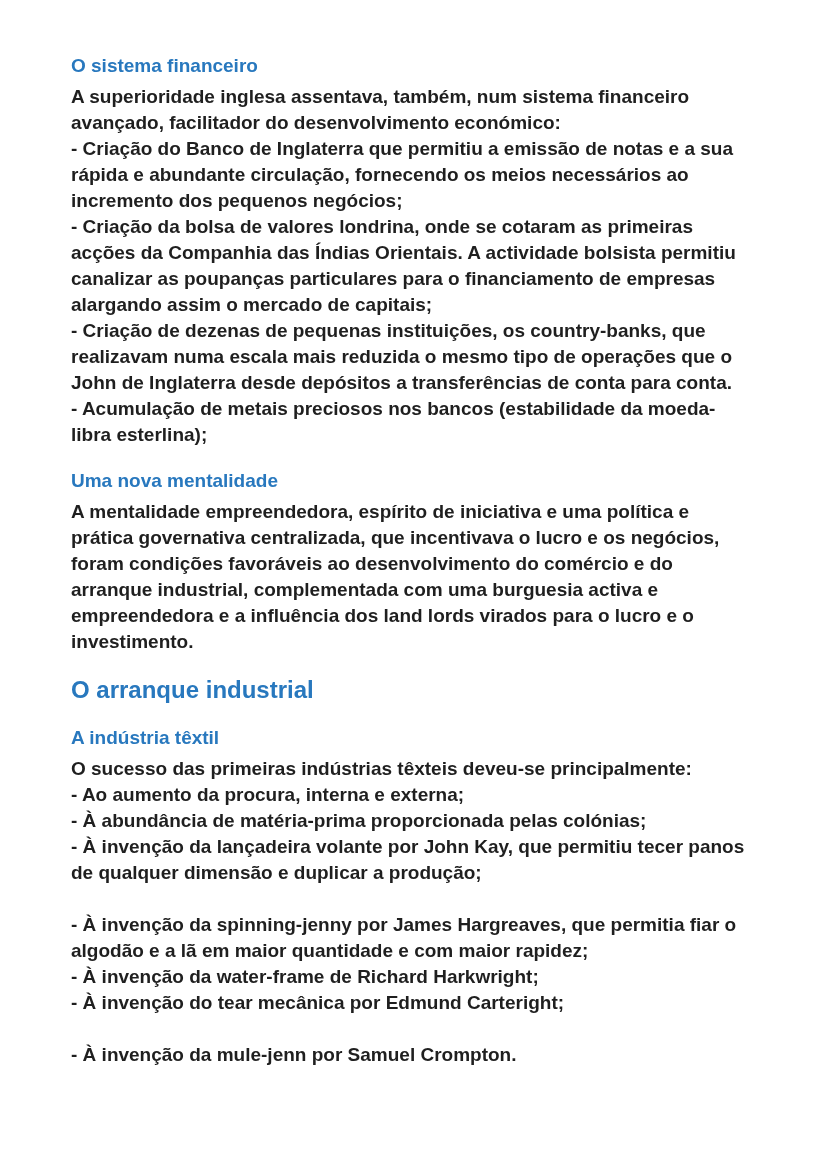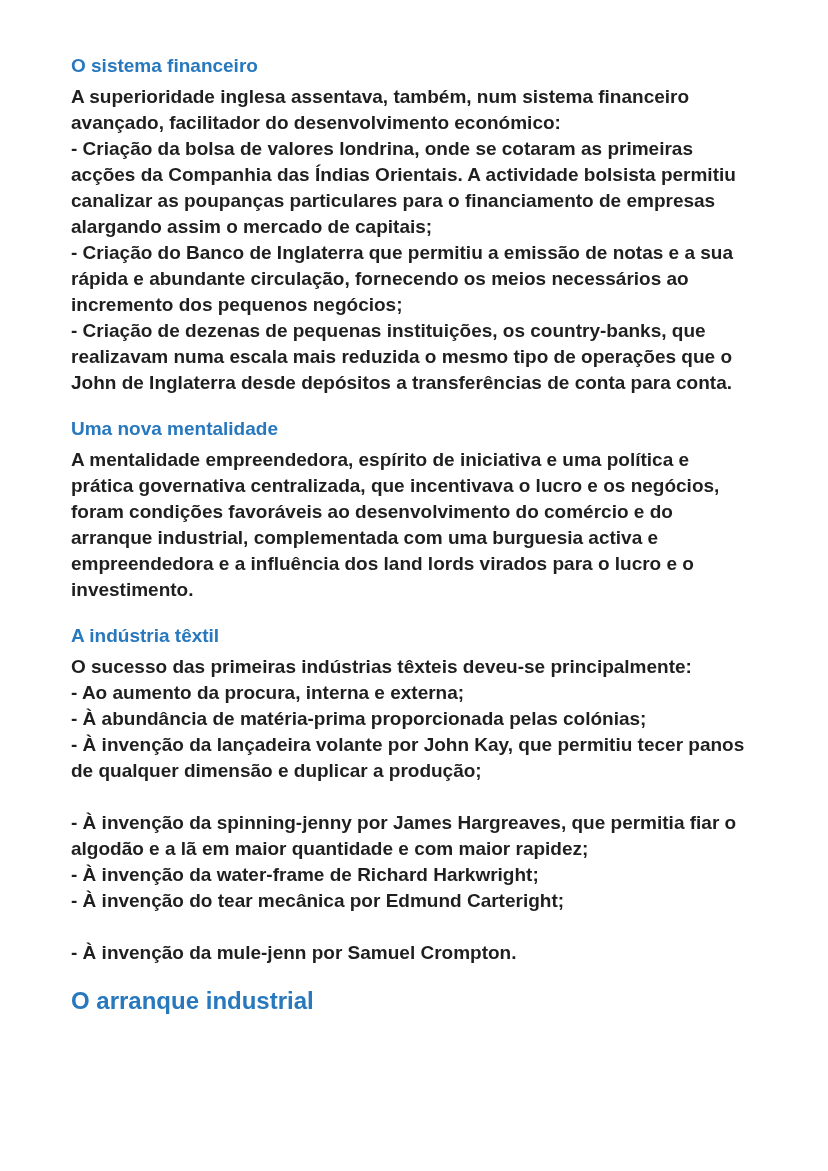--- a/index.html
+++ b/index.html
@@ -55,48 +55,49 @@
 </style>
 </head>
 <body>
 
 <main class="page">
 
   <section class="doc-section">
     <h3 class="subheading">O sistema financeiro</h3>
     <div class="text-block">
       <p class="para">A superioridade inglesa assentava, também, num sistema financeiro avançado, facilitador do desenvolvimento económico:</p>
+      <p class="para">- Criação do Banco de Inglaterra que permitiu a emissão de notas e a sua rápida e abundante circulação, fornecendo os meios necessários ao incremento dos pequenos negócios;</p>
       <p class="para">- Criação da bolsa de valores londrina, onde se cotaram as primeiras acções da Companhia das Índias Orientais. A actividade bolsista permitiu canalizar as poupanças particulares para o financiamento de empresas alargando assim o mercado de capitais;</p>
-      <p class="para">- Criação do Banco de Inglaterra que permitiu a emissão de notas e a sua rápida e abundante circulação, fornecendo os meios necessários ao incremento dos pequenos negócios;</p>
       <p class="para">- Criação de dezenas de pequenas instituições, os country-banks, que realizavam numa escala mais reduzida o mesmo tipo de operações que o John de Inglaterra desde depósitos a transferências de conta para conta.</p>
+      <p class="para">- Acumulação de metais preciosos nos bancos (estabilidade da moeda-libra esterlina);</p>
     </div>
   </section>
 
   <section class="doc-section">
     <h3 class="subheading">Uma nova mentalidade</h3>
     <div class="text-block">
       <p class="para">A mentalidade empreendedora, espírito de iniciativa e uma política e prática governativa centralizada, que incentivava o lucro e os negócios, foram condições favoráveis ao desenvolvimento do comércio e do arranque industrial, complementada com uma burguesia activa e empreendedora e a influência dos land lords virados para o lucro e o investimento.</p>
     </div>
+  </section>
+
+  <section class="doc-section">
+    <h2 class="mainheading">O arranque industrial</h2>
   </section>
 
   <section class="doc-section">
     <h3 class="subheading">A indústria têxtil</h3>
     <div class="text-block">
       <p class="para">O sucesso das primeiras indústrias têxteis deveu-se principalmente:</p>
       <p class="para">- Ao aumento da procura, interna e externa;</p>
       <p class="para">- À abundância de matéria-prima proporcionada pelas colónias;</p>
       <p class="para">- À invenção da lançadeira volante por John Kay, que permitiu tecer panos de qualquer dimensão e duplicar a produção;</p>
     </div>
     <div class="text-block">
       <p class="para">- À invenção da spinning-jenny por James Hargreaves, que permitia fiar o algodão e a lã em maior quantidade e com maior rapidez;</p>
       <p class="para">- À invenção da water-frame de Richard Harkwright;</p>
       <p class="para">- À invenção do tear mecânica por Edmund Carteright;</p>
     </div>
     <div class="text-block">
       <p class="para">- À invenção da mule-jenn por Samuel Crompton.</p>
     </div>
   </section>
 
-  <section class="doc-section">
-    <h2 class="mainheading">O arranque industrial</h2>
-  </section>
-
 </main>
 
 </body></html>

